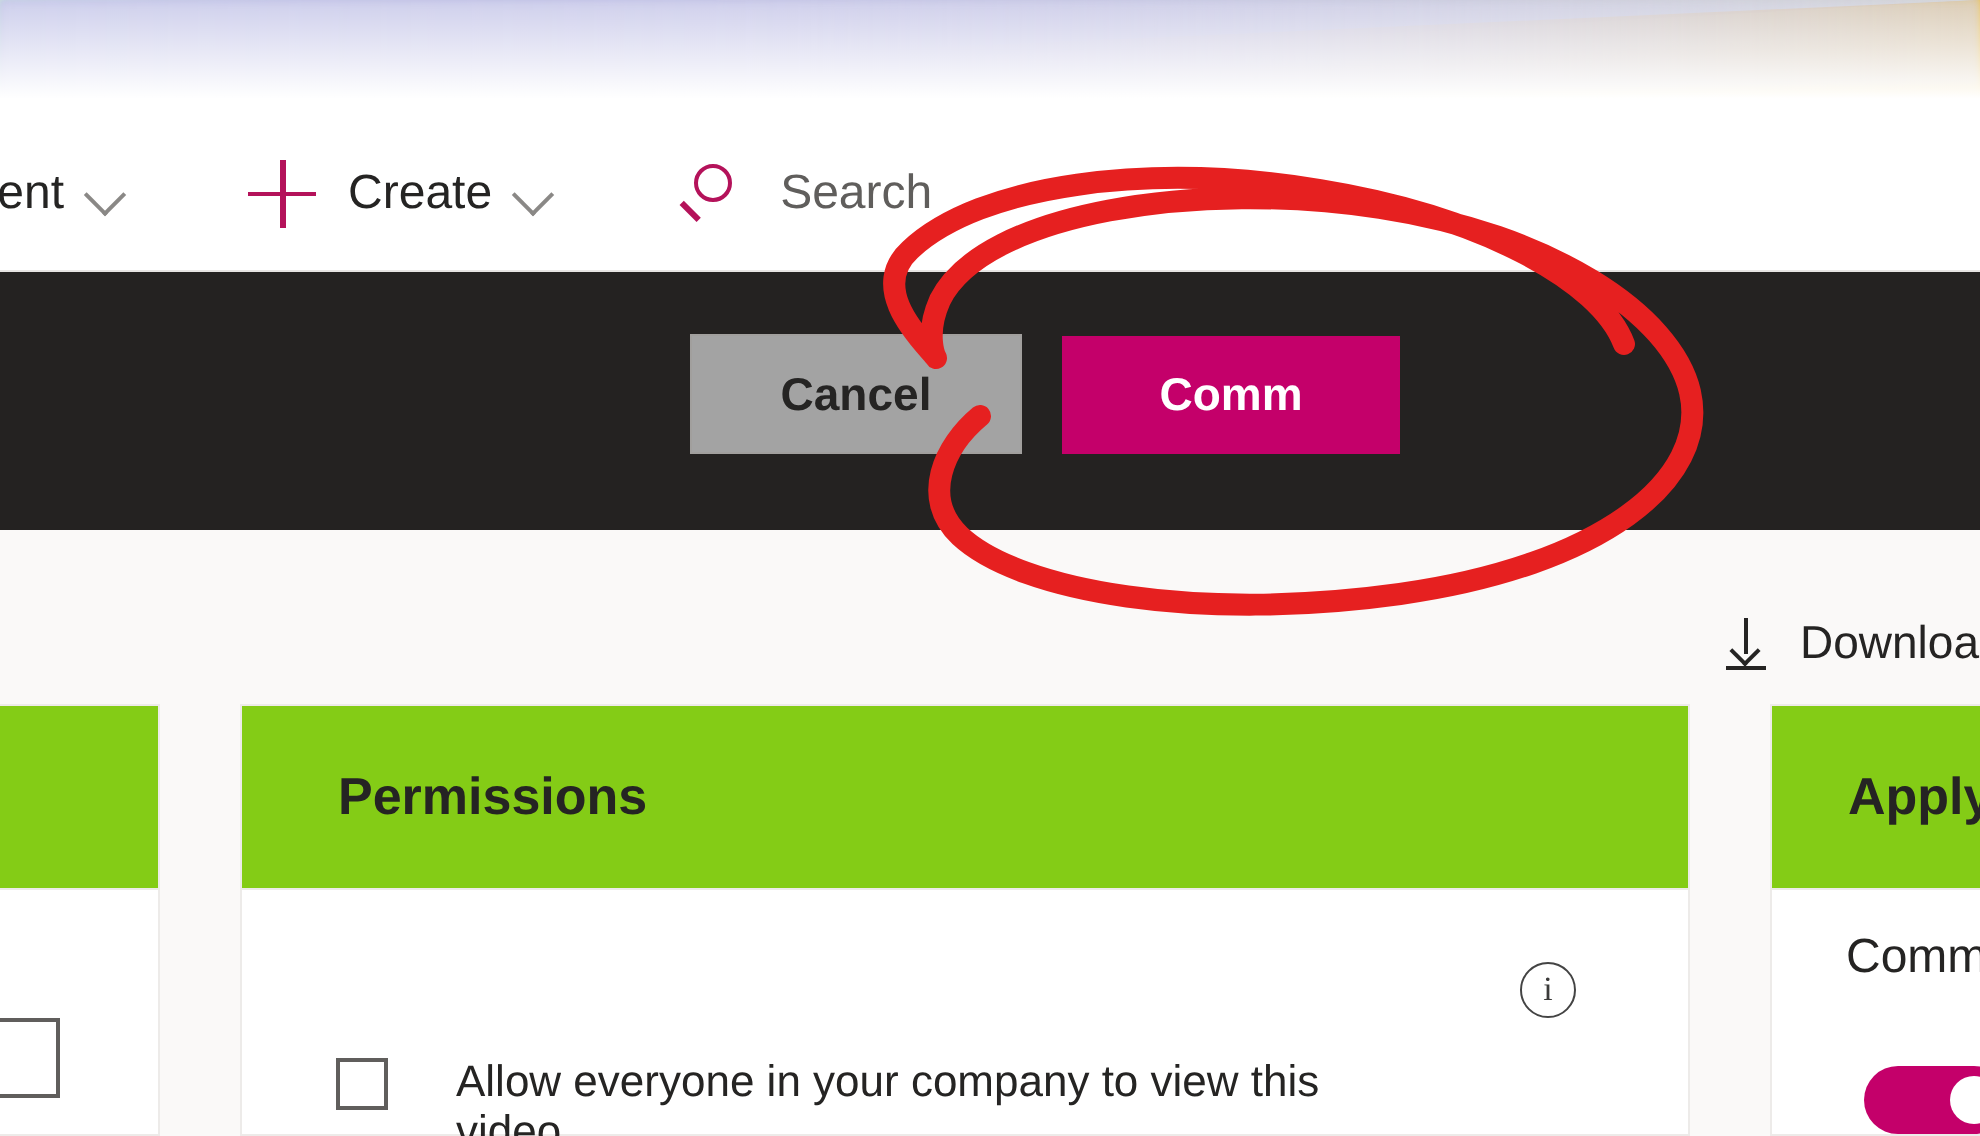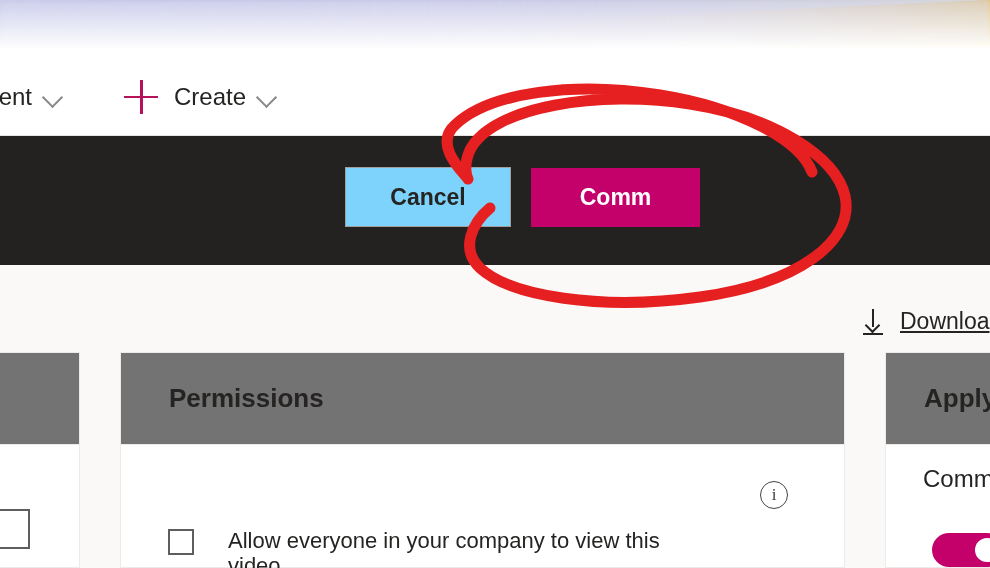--- a/index.html
+++ b/index.html
@@ -213,21 +213,21 @@
     cursor: pointer;
     line-height: 1;
     display: flex;
     align-items: center;
     justify-content: center;
   }
   .btn-cancel {
     position: absolute;
     left: 345px; top: 167px;
     width: 166px; height: 60px;
-    background: #7dd3fc;
+    background: #a3a3a3;
     color: #252423;
     border: 1px solid #a19f9d;
     text-align: center;
   }
   .btn-apply {
     position: absolute;
     left: 531px; top: 168px;
     width: 169px; height: 59px;
     background: #c4006a;
     color: #ffffff;
@@ -267,30 +267,30 @@
     border-left: 2px solid #252423;
     border-bottom: 2px solid #252423;
     transform: rotate(-45deg);
   }
   .dl-icon .base {
     position: absolute;
     left: 1px; bottom: 0;
     width: 20px; height: 2px;
     background: #252423;
   }
-  .dl-label { font-size: 23px; color: #252423; text-decoration: underline; }
+  .dl-label { font-size: 23px; color: #252423; }
 
   
   .panel {
     position: absolute;
     background: #ffffff;
     border: 1px solid #edebe9;
   }
   .panel-header {
-    background: #737373;
+    background: #84cc16;
     border-bottom: 1px solid #edebe9;
     display: flex;
     align-items: center;
     padding-left: 48px;
   }
   .panel-title {
     font-size: 26px;
     font-weight: 700;
     color: #252423;
     white-space: nowrap;
@@ -398,20 +398,27 @@
       <span class="nav-label">tent</span>
       <span class="chev"></span>
     </div>
 
     <div class="nav-item" style="margin-left:60px;align-items:center;">
       <span class="plus-icon"></span>
       <span class="nav-label">Create</span>
       <span class="chev"></span>
     </div>
 
+    <div class="nav-item" style="margin-left:62px;">
+      <span class="search-icon">
+        <span class="ring"></span>
+          <span class="handle"></span>
+      </span>
+      <span class="nav-label muted">Search</span>
+    </div>
 
   </div>
 
   <div class="commandbar"></div>
 
   <button class="btn btn-cancel">Cancel</button>
 
   <button class="btn btn-apply">Comm</button>
 
   <div class="content"></div>

